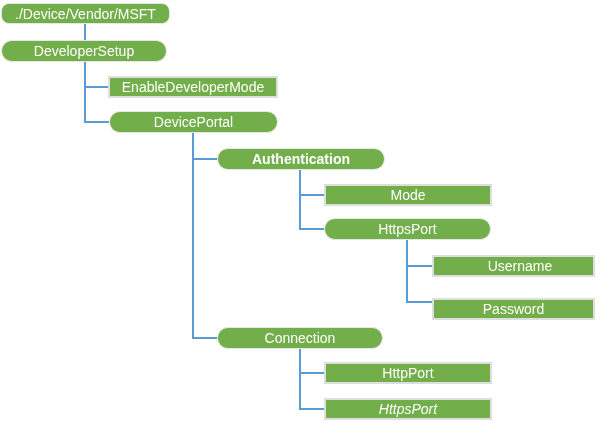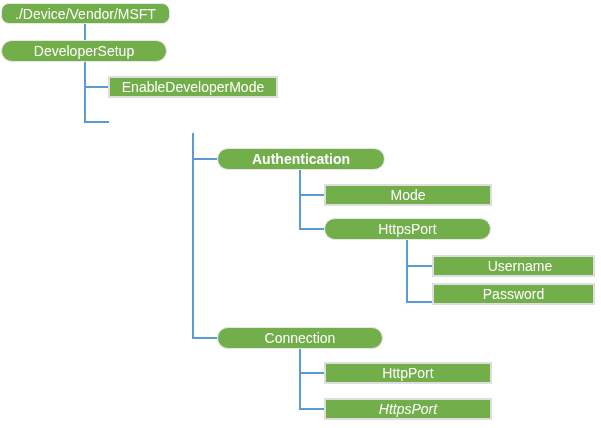--- a/index.html
+++ b/index.html
@@ -67,33 +67,36 @@
 
   <div class="node rounded" style="left: 1px; top: 3px; width: 169px; height: 21px;">
     <span>./Device/Vendor/MSFT</span>
   </div>
   <div class="node pill" style="left: 1px; top: 40px; width: 166px; height: 22px;">
     <span>DeveloperSetup</span>
   </div>
   <div class="node rect" style="left: 108px; top: 76px; width: 170px; height: 22px;">
     <span>EnableDeveloperMode</span>
   </div>
+  <div class="node pill" style="left: 109px; top: 111px; width: 169px; height: 22px;">
+    <span>DevicePortal</span>
+  </div>
   <div class="node pill" style="left: 217px; top: 148px; width: 168px; height: 22px; font-weight: bold;">
     <span>Authentication</span>
   </div>
   <div class="node rect" style="left: 324px; top: 184px; width: 168px; height: 22px;">
     <span>Mode</span>
   </div>
   <div class="node pill" style="left: 324px; top: 218px; width: 167px; height: 22px;">
     <span>HttpsPort</span>
   </div>
   <div class="node rect" style="left: 432px; top: 255px; width: 163px; height: 22px; padding-left: 13px;">
     <span>Username</span>
   </div>
-  <div class="node rect" style="left: 432px; top: 283px; width: 163px; height: 22px;">
+  <div class="node rect" style="left: 432px; top: 298px; width: 163px; height: 22px;">
     <span>Password</span>
   </div>
   <div class="node pill" style="left: 217px; top: 327px; width: 166px; height: 22px; text-align: center;">
     <span>Connection</span>
   </div>
   <div class="node rect" style="left: 324px; top: 362px; width: 168px; height: 22px;">
     <span>HttpPort</span>
   </div>
   <div class="node rect" style="left: 324px; top: 398px; width: 168px; height: 22px; font-style: italic;">
     <span>HttpsPort</span>

